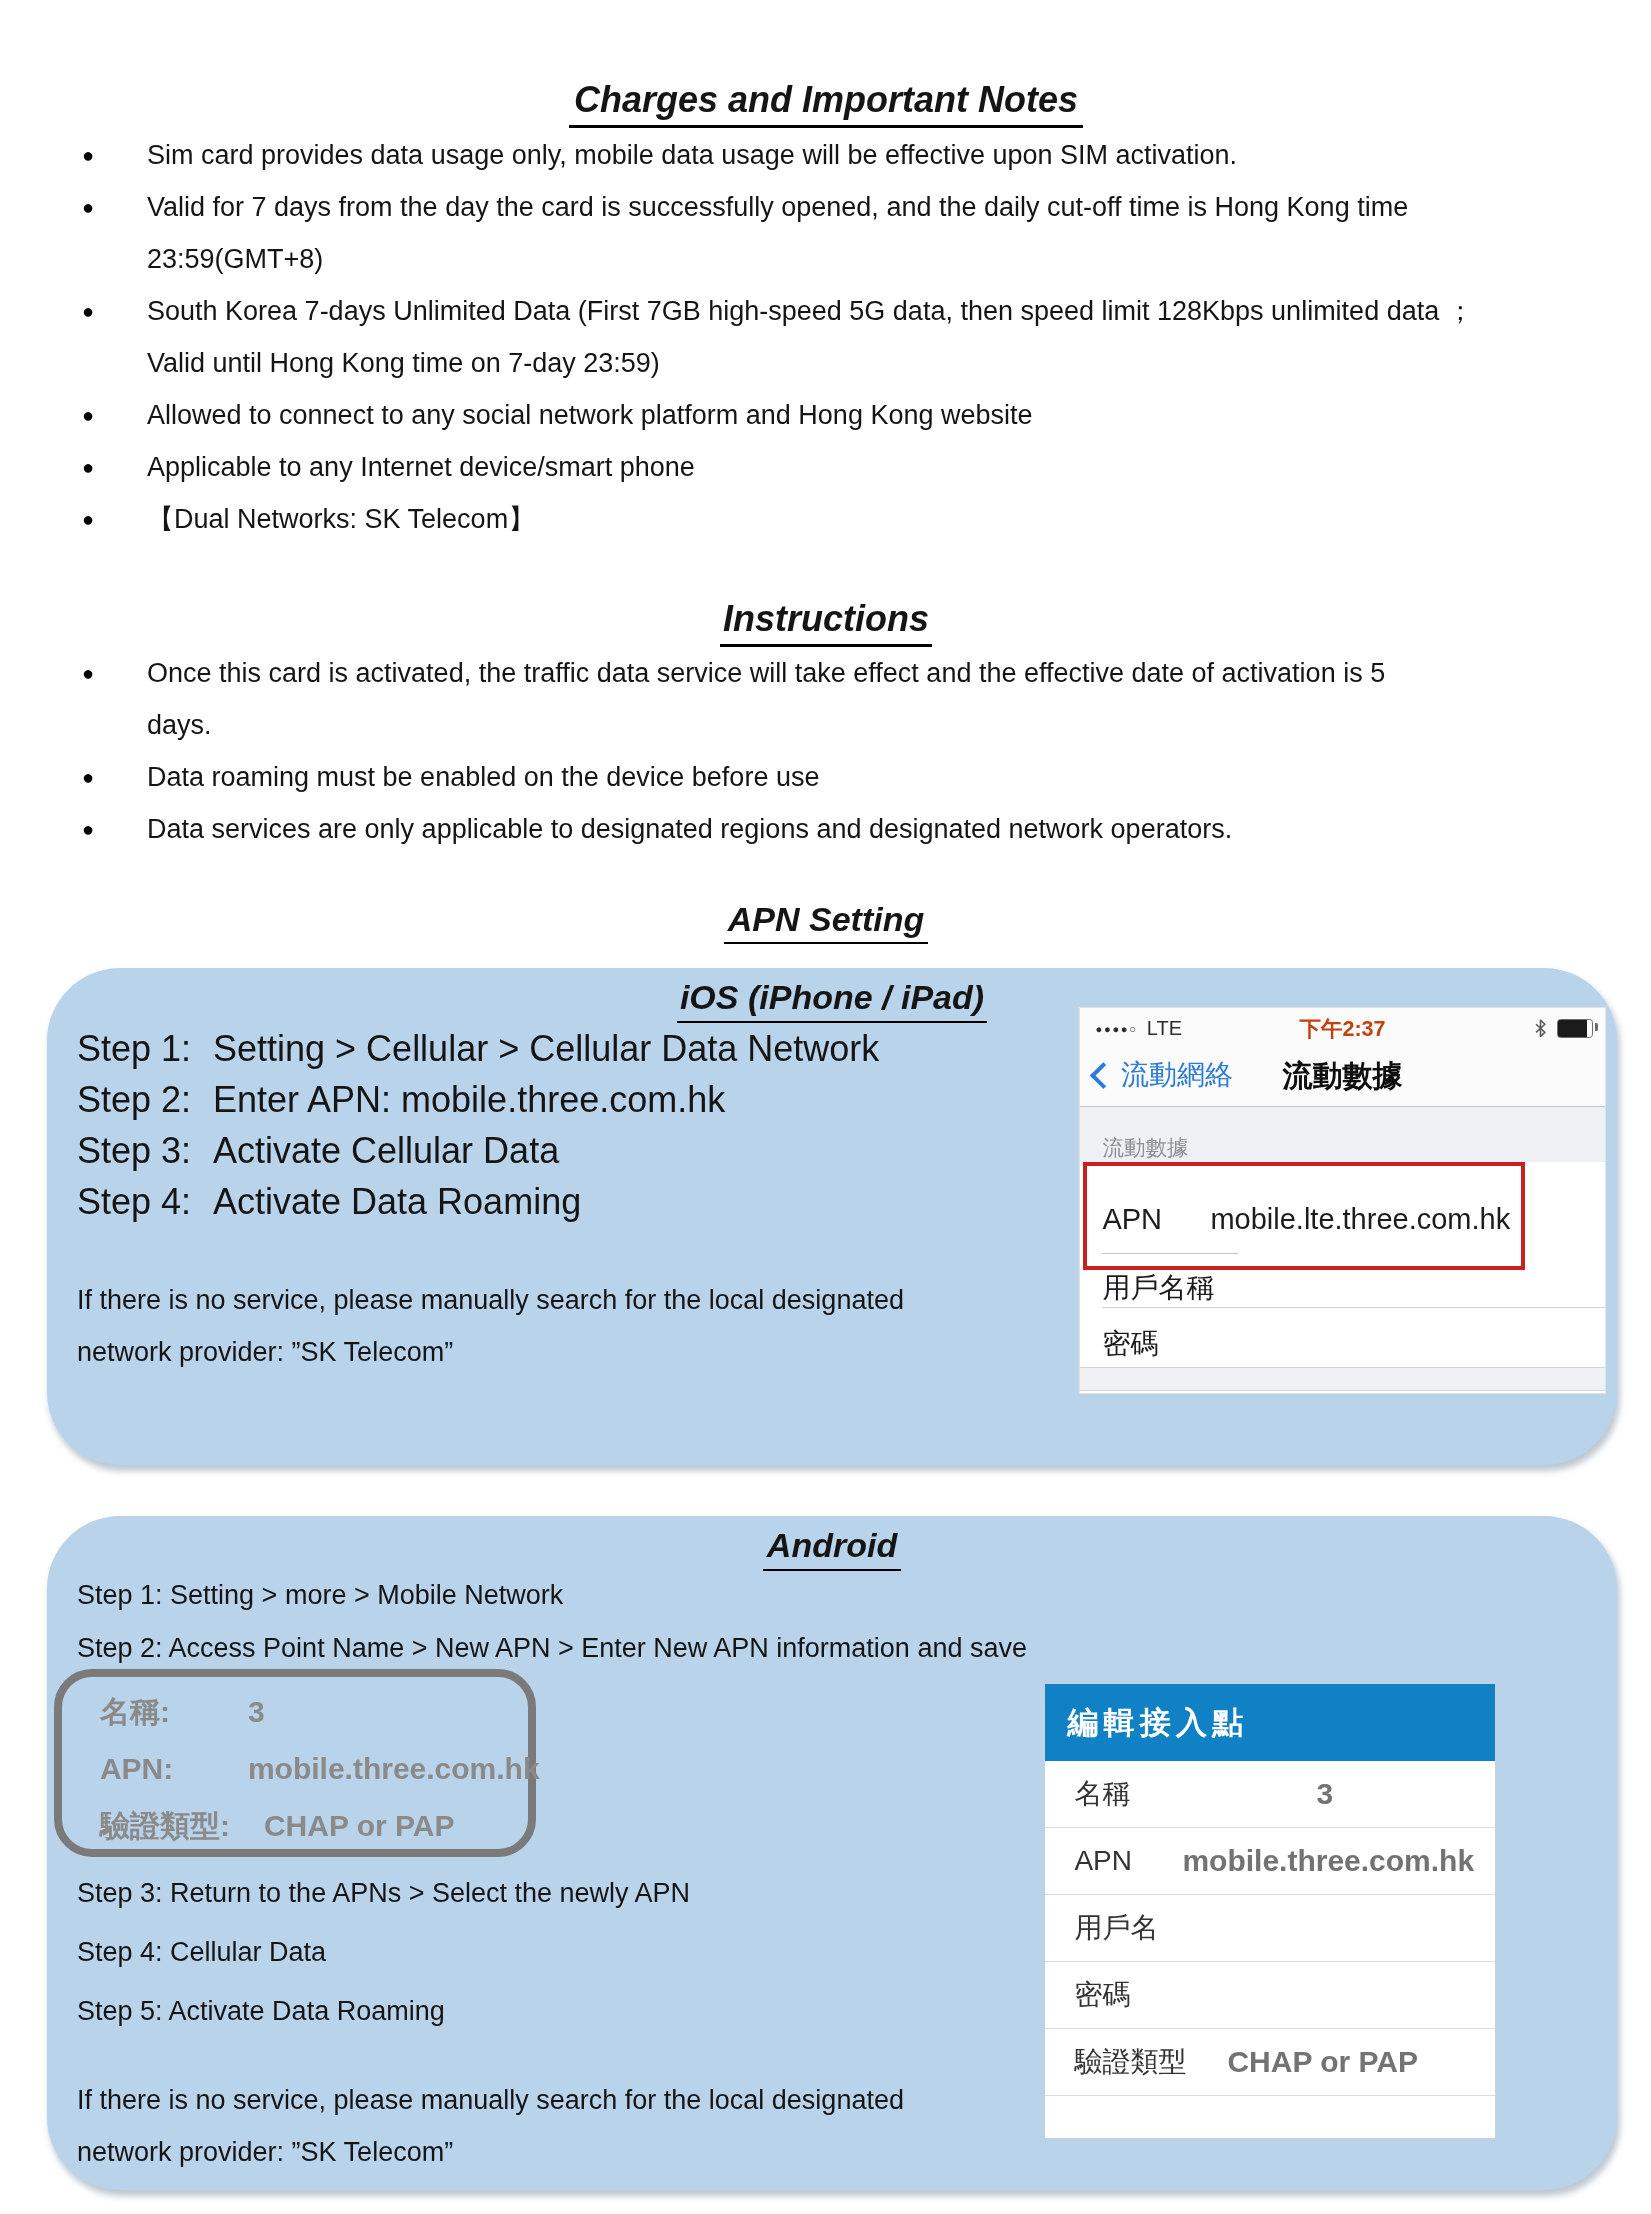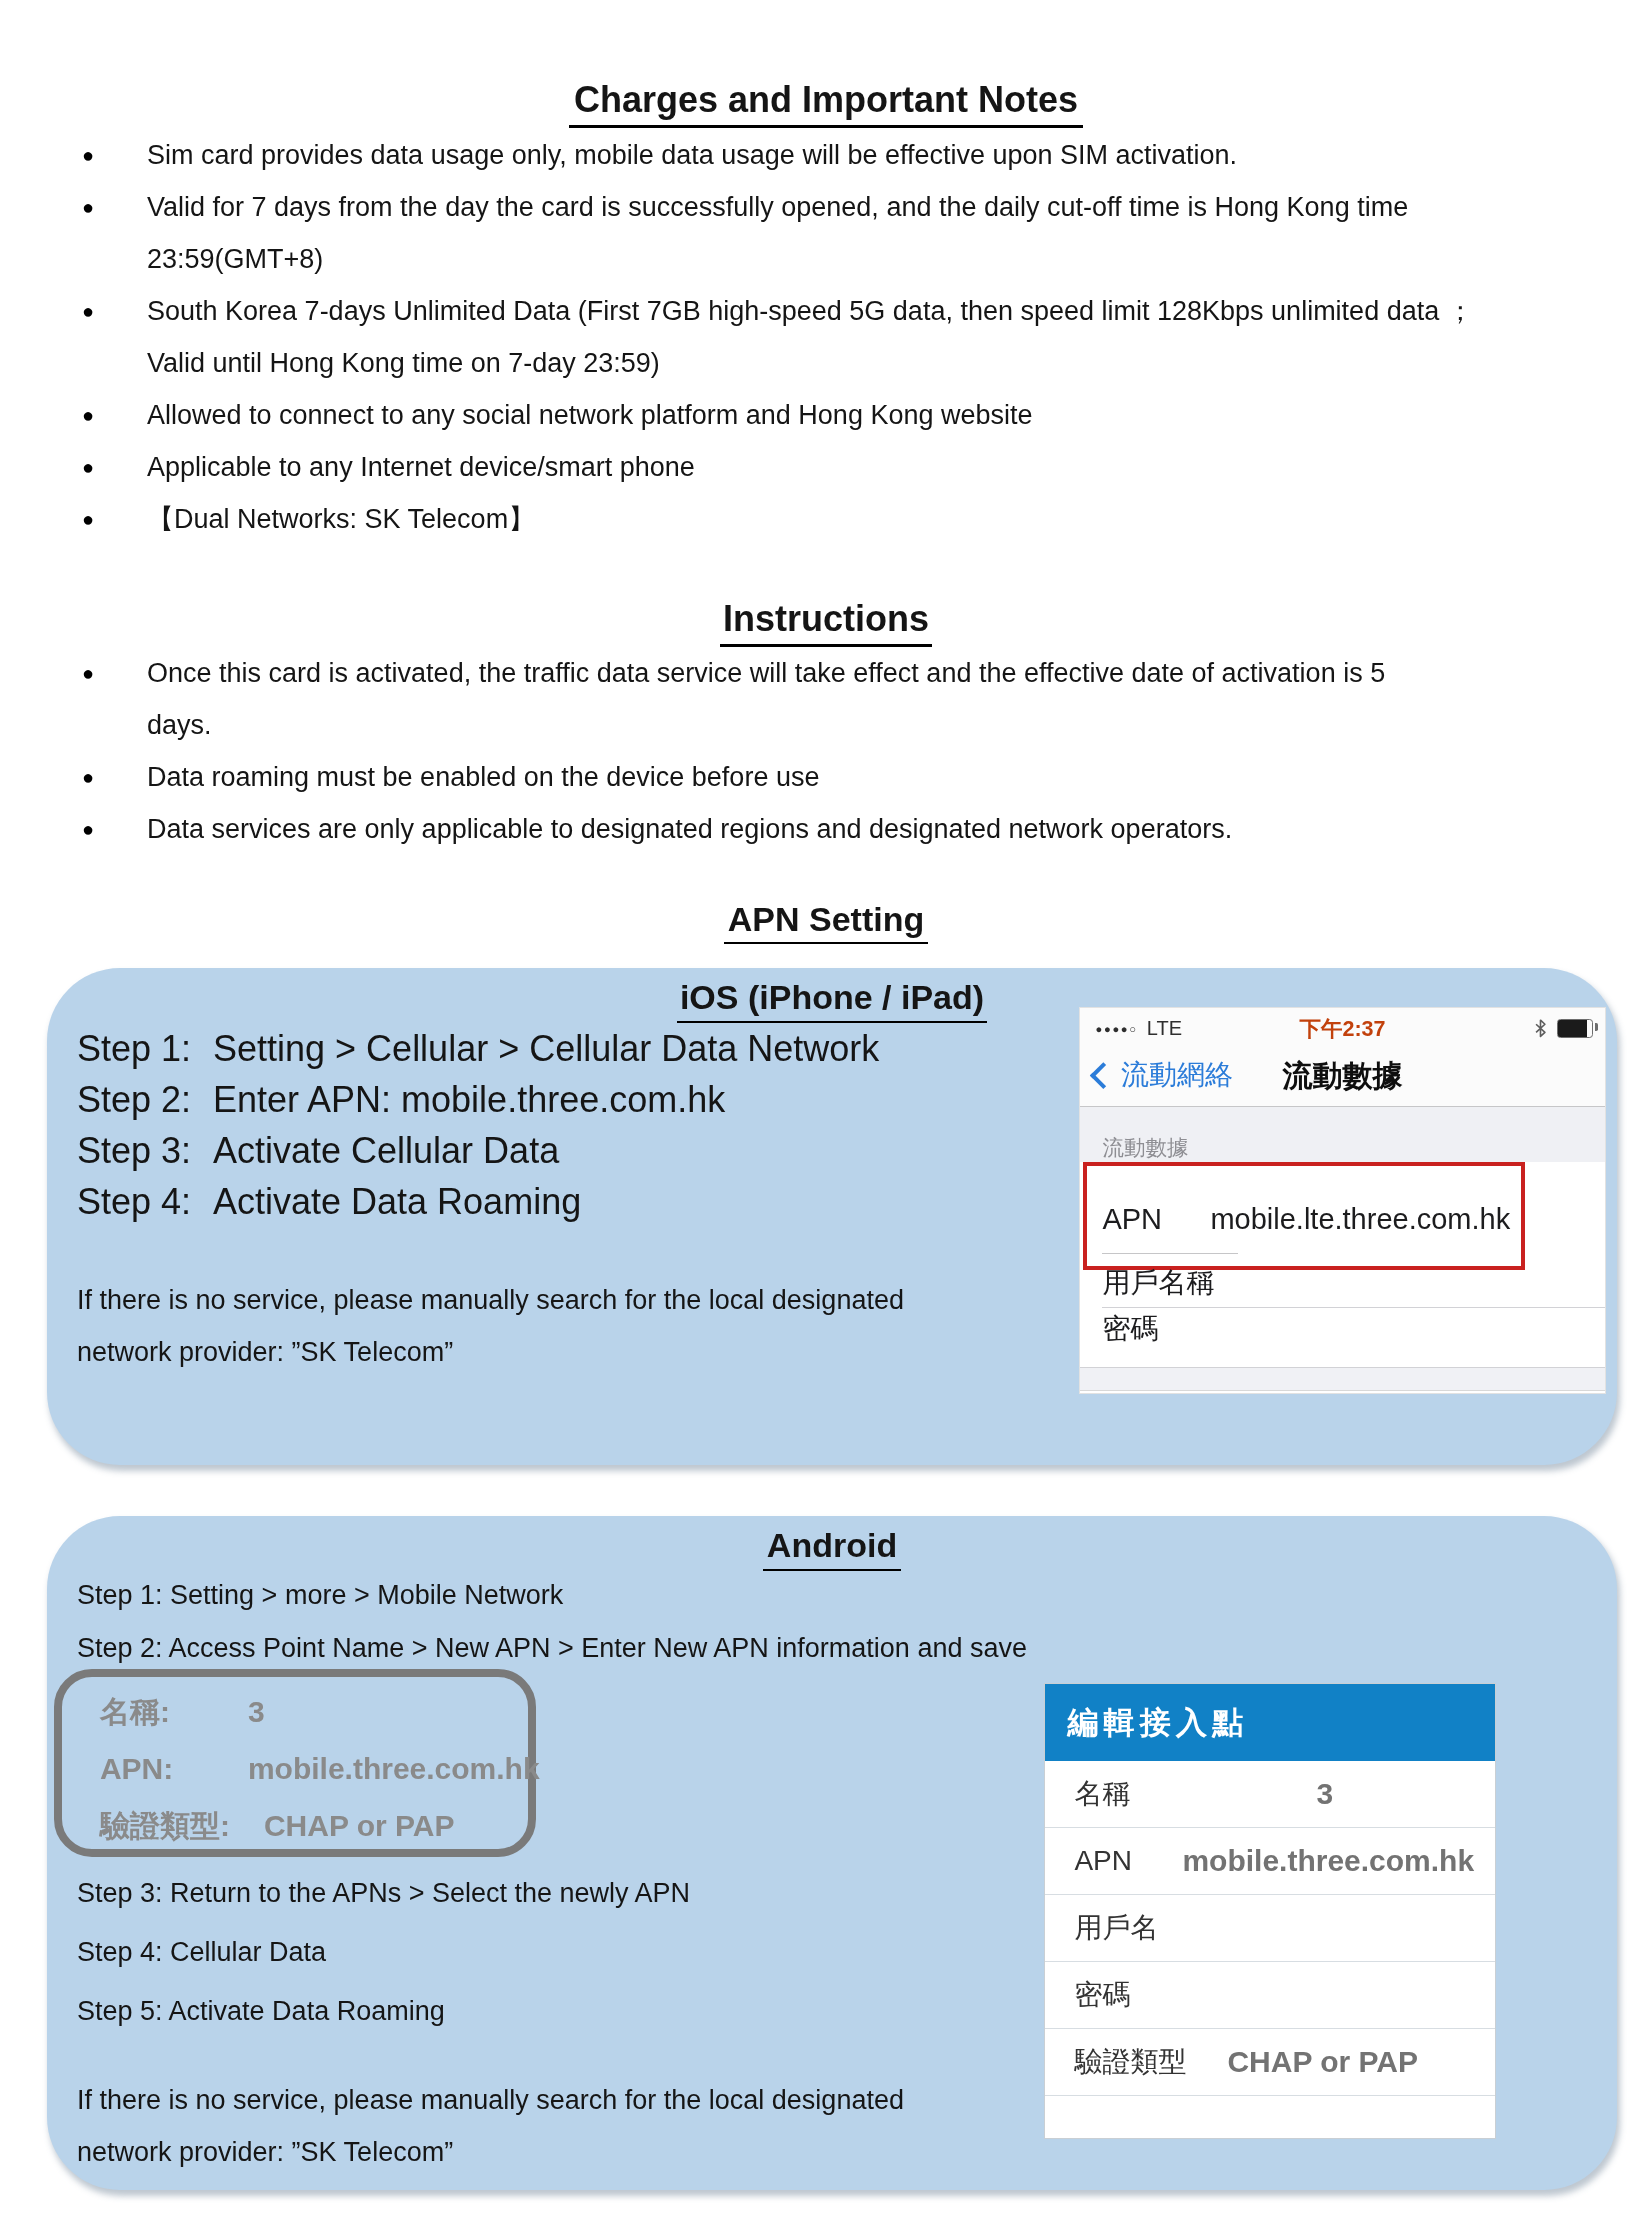--- a/index.html
+++ b/index.html
@@ -1,21 +1,21 @@
 <!DOCTYPE html>
 <html style="--c-panel_blue: #b9d3ea; --c-android_header_blue: #1181c6; --c-highlight_red: #c9211f; --c-ios_link_blue: #2b7cd9; --c-gray_outline: #7a7a7a; --c-gray_value_text: #8a8a8a;font-size:13.8px"><head>
 <meta charset="utf-8">
 <style>
   html,body{margin:0;padding:0;background:#ffffff;}
   .page{
     position:relative;width:1652px;height:2215px;background:#fff;overflow:hidden;
     font-family:"Liberation Sans","DejaVu Sans",sans-serif;color:#151515;
   }
   
-  .h-center{position:absolute;left:0;width:100%;text-align:center;}
+  .h-center{position:absolute;left:0;width:100%;text-align:center;font-style:italic;}
   .h1 .u{font-size:36px;font-weight:bold;border-bottom:3.4px solid #000;padding:0 5.2px 4.3px;display:inline-block;}
   .h2 .u{font-size:36px;font-weight:bold;border-bottom:3.4px solid #000;padding:0 3.4px 4.3px;display:inline-block;}
   .h3 .u{font-size:34px;font-weight:bold;border-bottom:2.6px solid #000;padding:0 3.4px 3.4px;display:inline-block;}
 
   
   .bullets{position:absolute;left:82px;right:43px;}
   .b-line{height:52px;display:flex;align-items:center;}
   .b-dot{width:65px;flex:0 0 65px;font-size:20px;line-height:1;color:#000;}
   .b-text{font-size:27px;white-space:nowrap;}
 
@@ -70,21 +70,21 @@
   .ip-back{position:absolute;left:13.8px;top:12px;display:flex;align-items:center;color:var(--c-ios_link_blue,#2b7cd9);font-size:28px;}
   .chevron{width:14.6px;height:14.6px;border-left:4.3px solid var(--c-ios_link_blue,#2b7cd9);border-bottom:4.3px solid var(--c-ios_link_blue,#2b7cd9);transform:rotate(45deg);margin-right:8.6px;}
   .ip-title{position:absolute;left:0;right:0;top:12px;text-align:center;font-size:30px;font-weight:bold;color:#0e0e0e;}
   .ip-body{position:absolute;top:99px;left:0;right:0;bottom:0;background:#fff;}
   .ip-grayarea{position:absolute;top:0;left:0;right:0;height:55px;background:#eff0f4;}
   .ip-sectionlabel{position:absolute;top:26px;left:22.4px;font-size:21.5px;color:#8e8e93;}
   .ip-apnrow{position:absolute;top:86px;left:22.4px;right:8.6px;height:52px;display:flex;align-items:center;font-size:29px;color:#1c1c1e;}
   .ip-apnrow .lbl{width:108px;flex:0 0 108px;}
   .ip-shortdiv{position:absolute;top:146px;left:22.4px;width:136px;border-top:1.7px solid #c6c6c8;}
   .redbox{position:absolute;top:55px;left:3.4px;width:434px;height:100px;border:4.3px solid var(--c-highlight_red,#c9211f);}
-  .ip-row{position:absolute;left:22.4px;right:0;display:flex;align-items:flex-start;font-size:28px;color:#1c1c1e;}
+  .ip-row{position:absolute;left:22.4px;right:0;display:flex;align-items:flex-end;font-size:28px;color:#1c1c1e;}
   .ip-row-user{top:157px;height:43px;}
   .ip-div1{position:absolute;top:200px;left:22.4px;right:0;border-top:0.9px solid #d2d2d6;}
   .ip-row-pass{top:203px;height:53px;}
   .ip-div2{position:absolute;top:260px;left:0;right:0;border-top:0.9px solid #d2d2d6;}
   .ip-footer{position:absolute;top:261px;left:0;right:0;height:22.4px;background:#f0f1f5;border-bottom:0.9px solid #d8d8d8;}
 
   
   .aphone{
     position:absolute;left:997px;top:167px;width:452px;height:456px;background:#fff;
     border:0.9px solid #c9cfd4;box-sizing:border-box;overflow:hidden;

